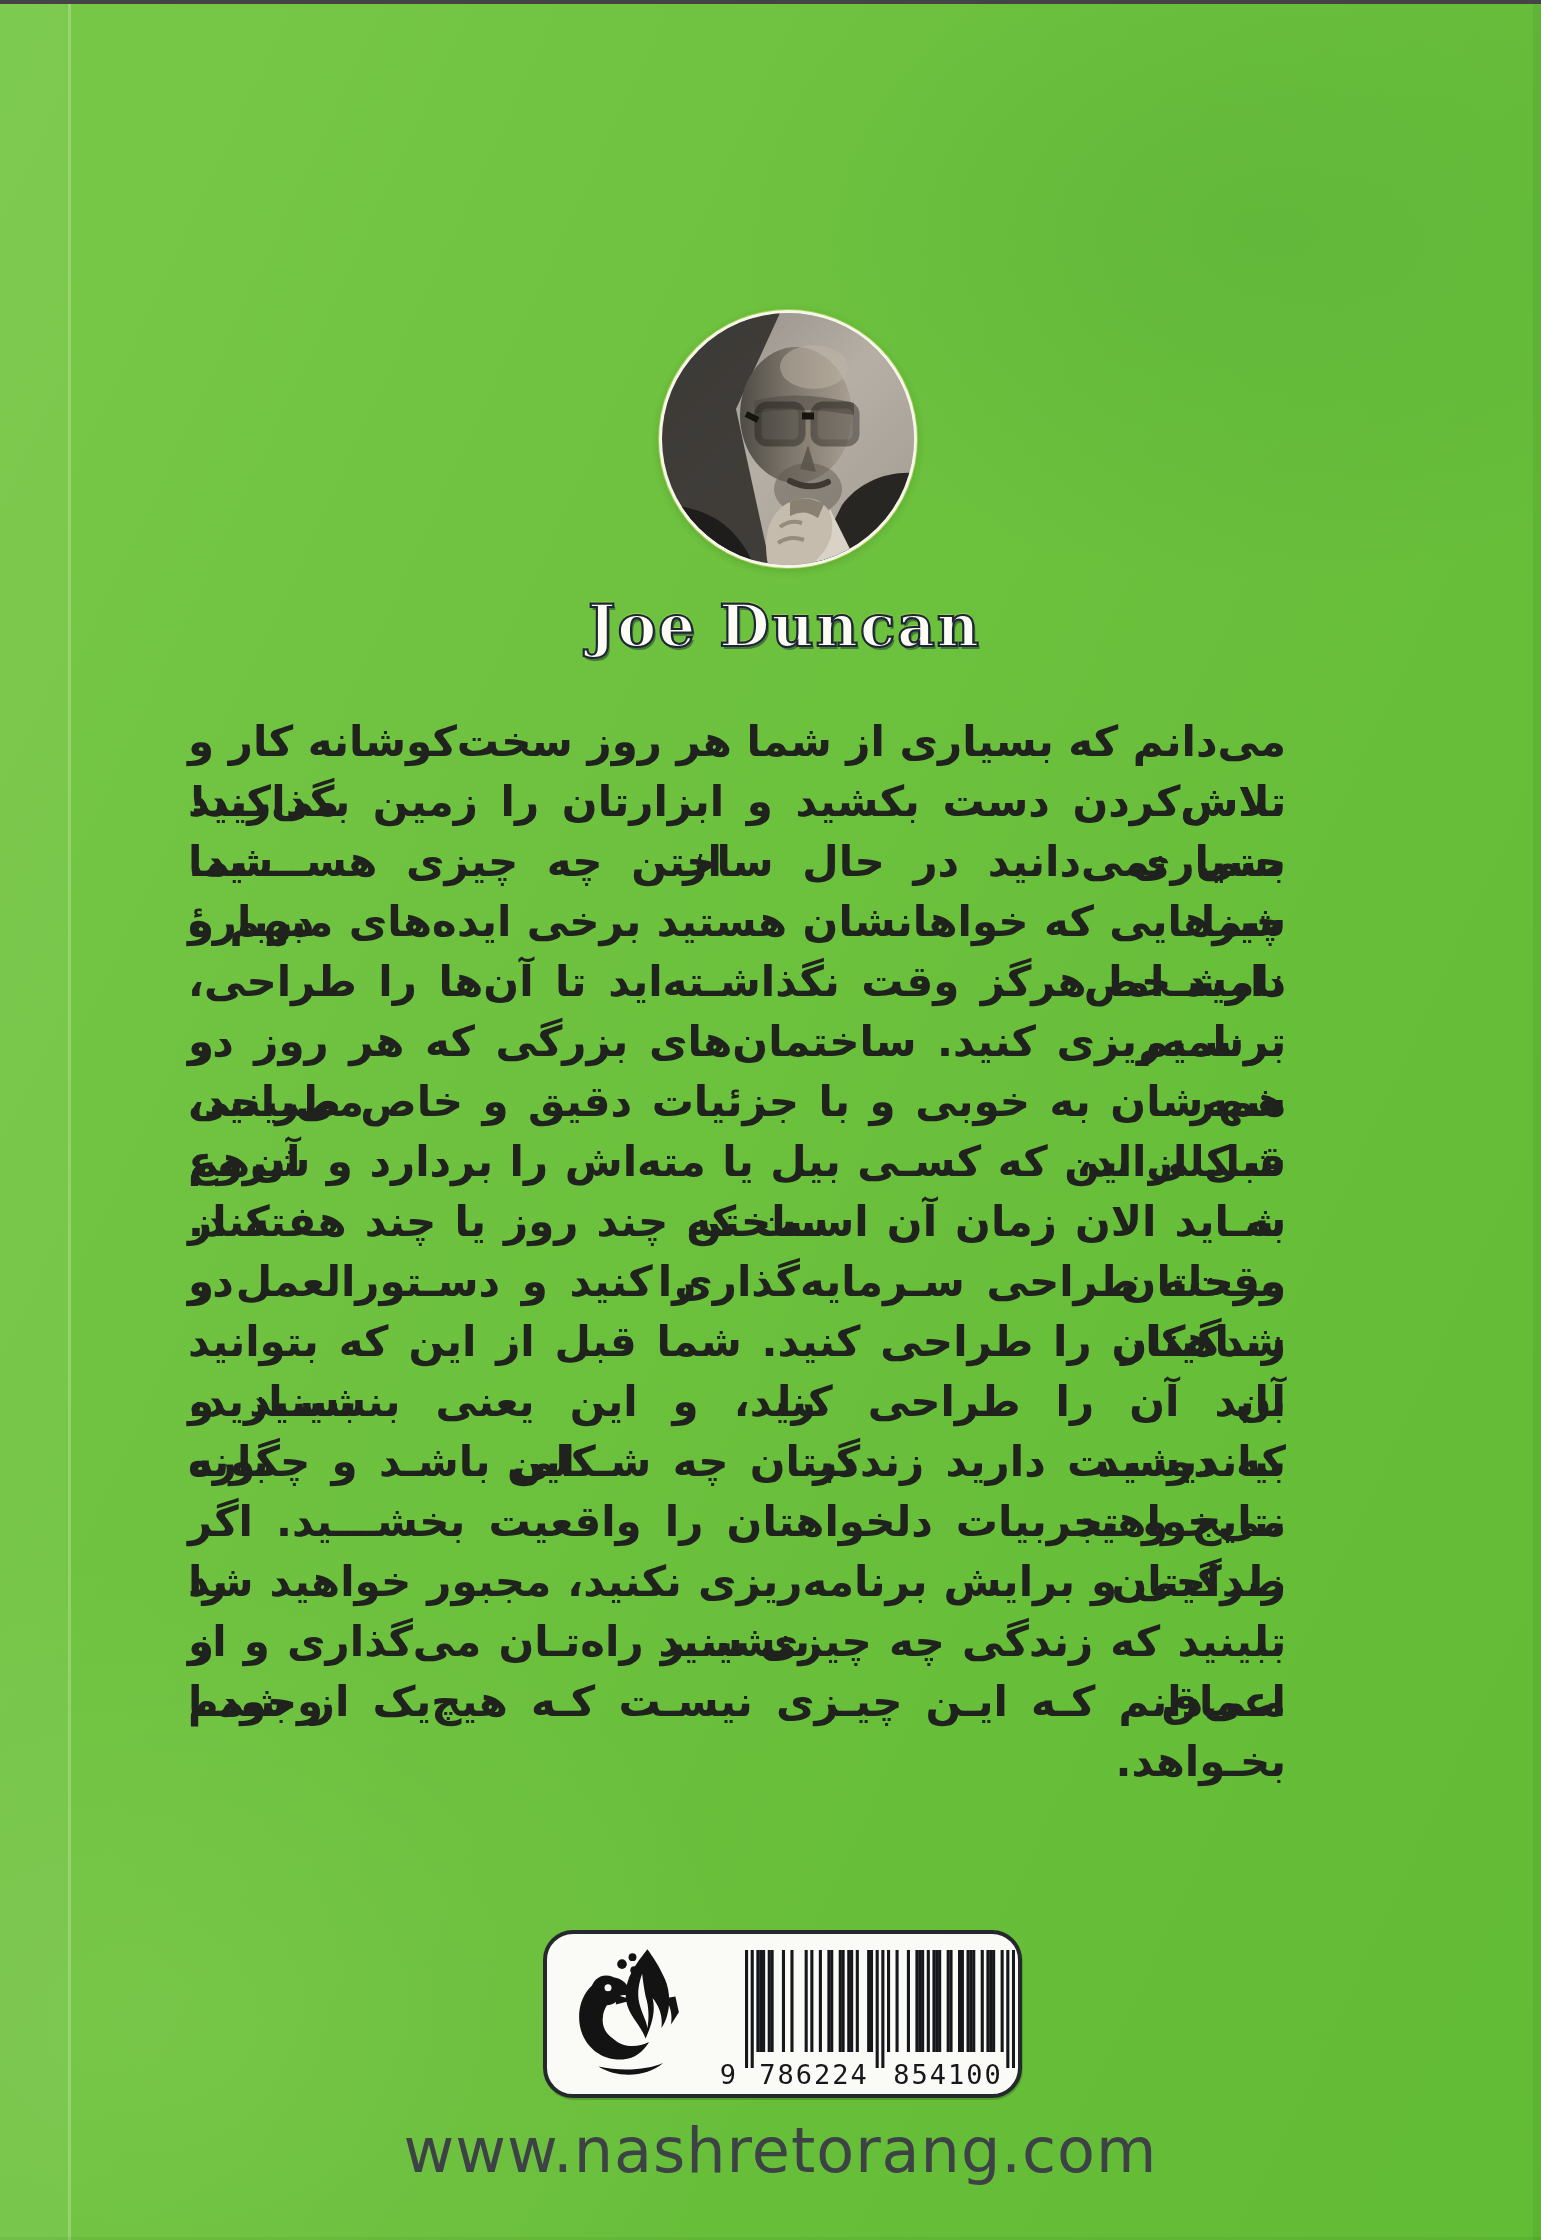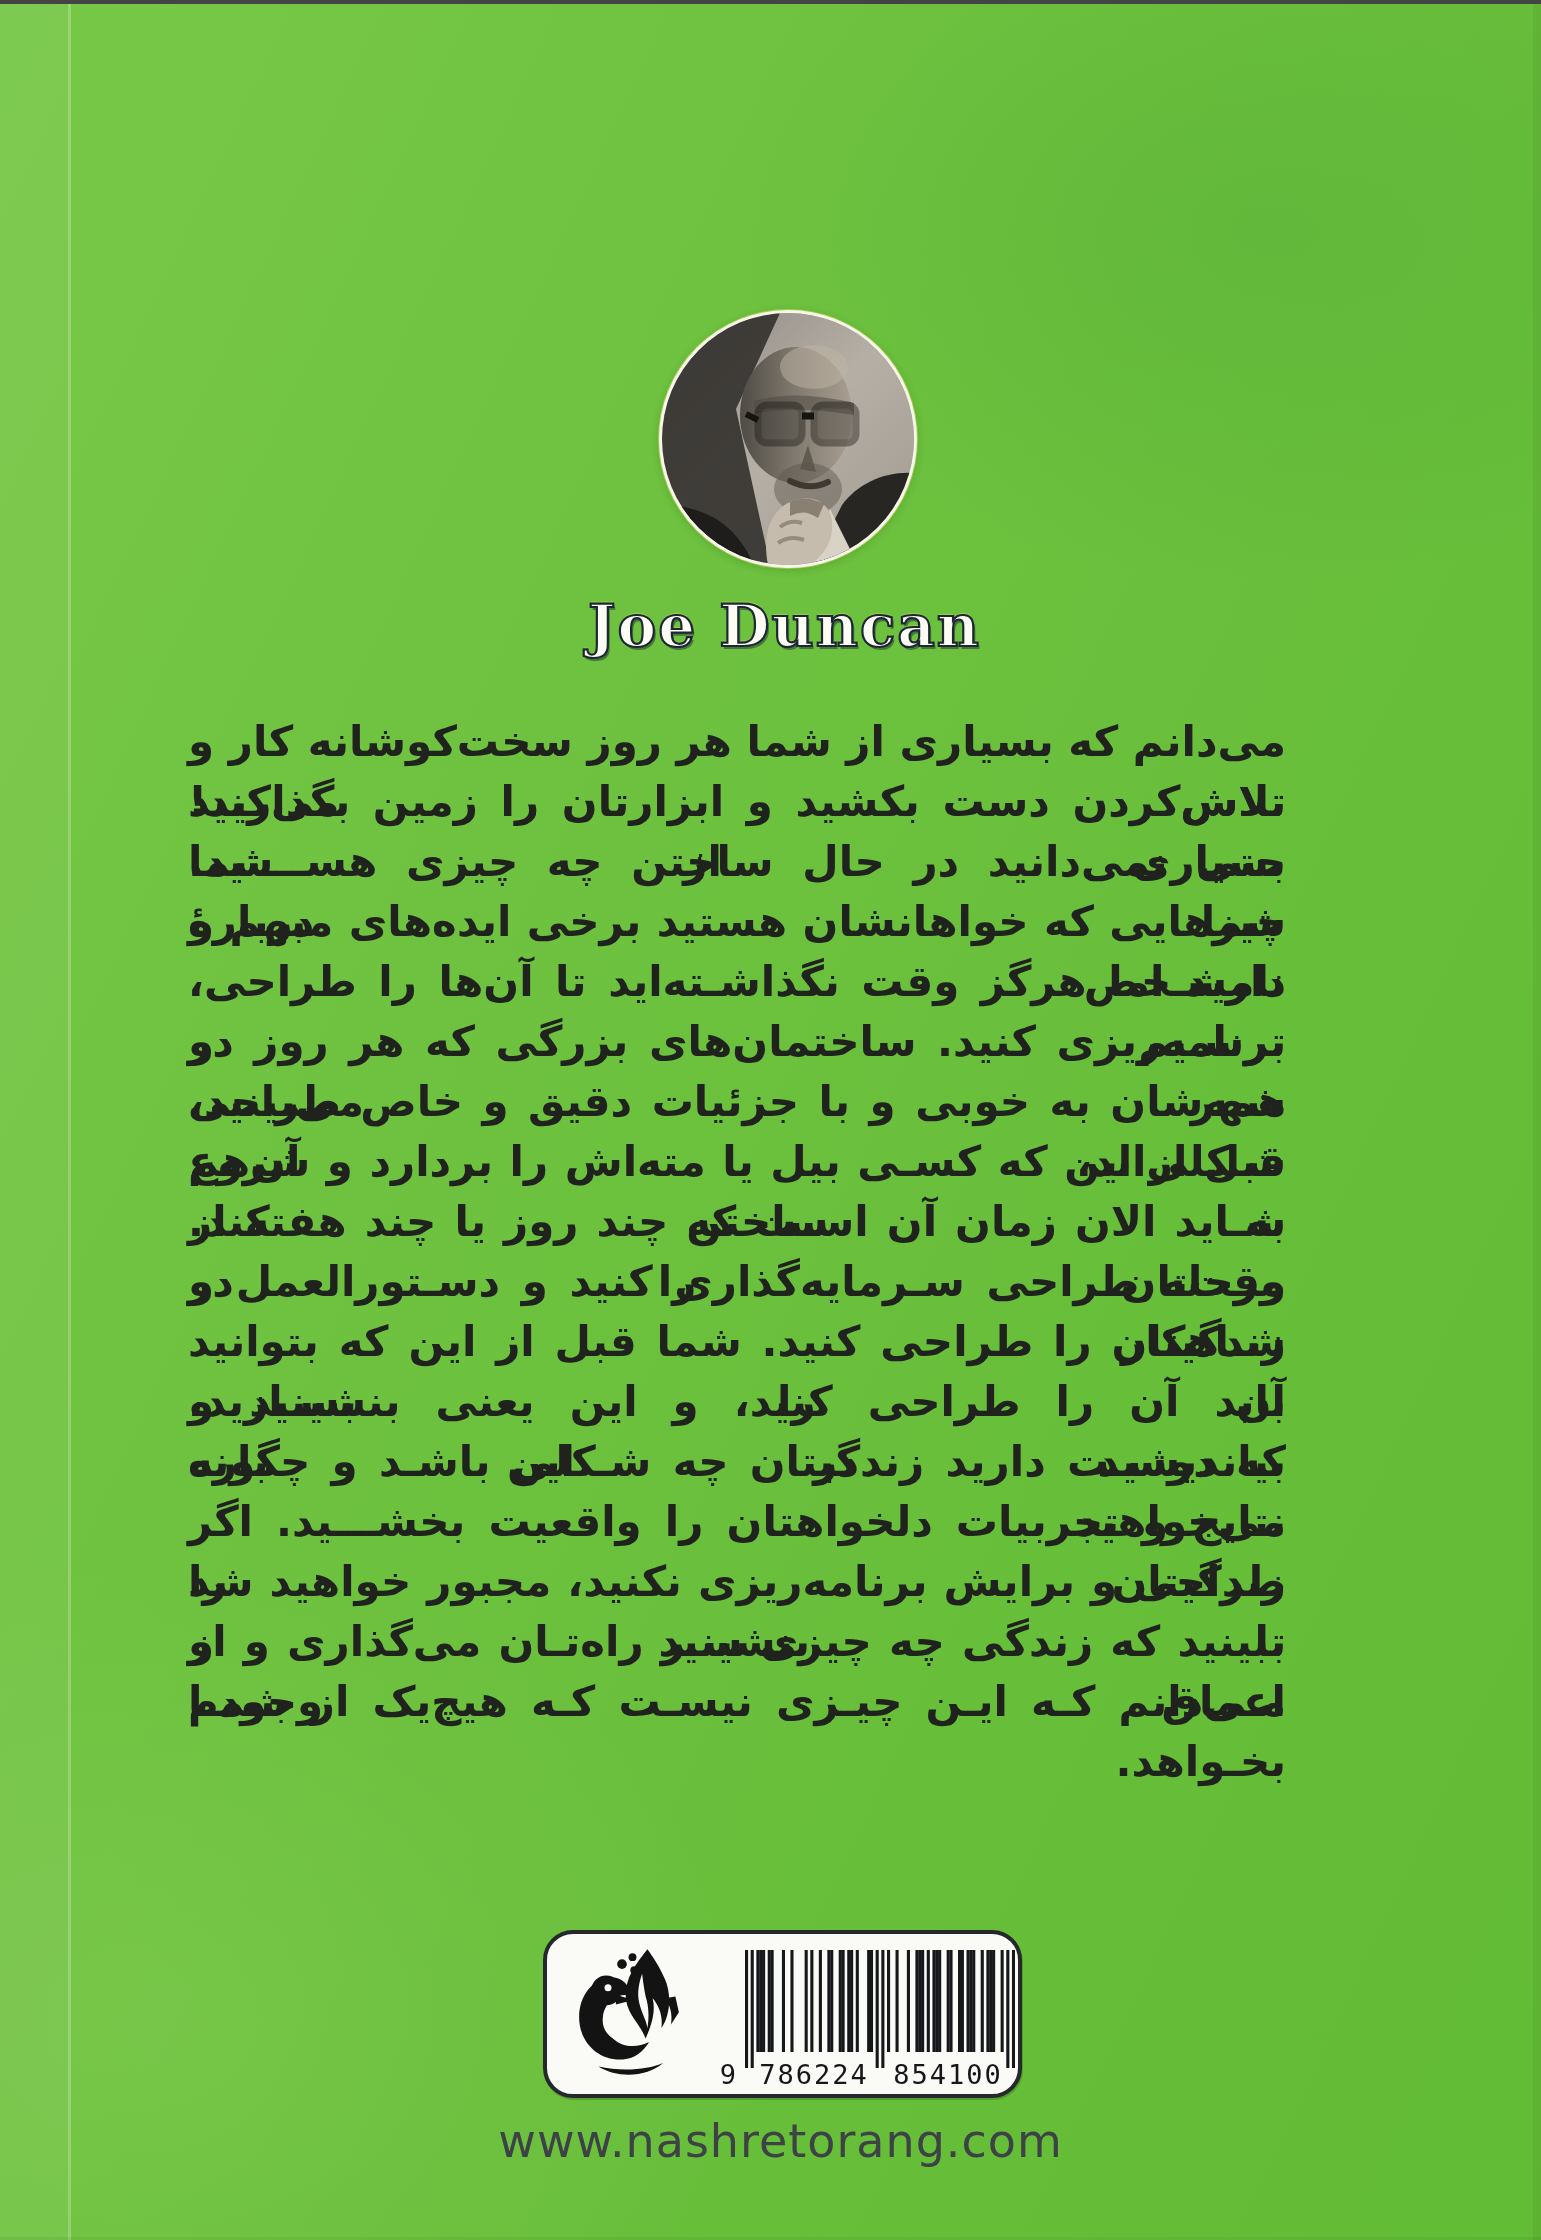--- a/index.html
+++ b/index.html
@@ -69,21 +69,21 @@
   .publisher-logo{position:absolute;left:22px;top:10px;width:120px;height:140px;}
   .publisher-logo svg{display:block;width:100%;height:100%;}
   .ean{position:absolute;left:172px;top:14px;width:296px;height:140px;}
   .ean svg{display:block;width:100%;height:100%;}
   .ean text{font-family:"DejaVu Sans Mono", monospace;font-size:27px;fill:#15171a;letter-spacing:2px;}
 
   .website{
     position:absolute;left:0;right:0;top:2110px;
     padding-left:20px;
     text-align:center;
-    font-size:46px;
+    font-size:62px;
     font-weight:normal;
     color:var(--website-color,#3d4345);
     letter-spacing:1px;
   }
 </style>
 </head>
 <body>
 
 <div id="cover">
 

